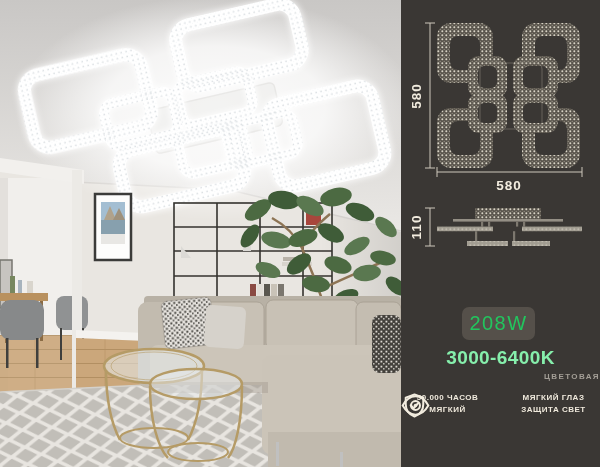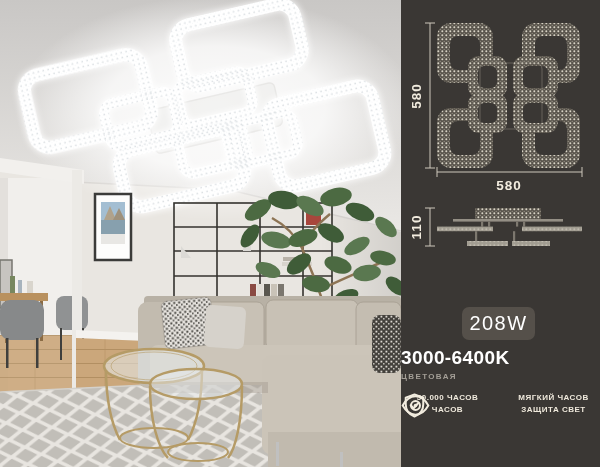--- a/index.html
+++ b/index.html
@@ -6,24 +6,24 @@
   .stage{position:relative;width:600px;height:467px;overflow:hidden;
          font-family:"Liberation Sans",sans-serif;background:#3a3734;}
   .photo{position:absolute;left:0;top:0;width:401px;height:467px;}
   .panel{position:absolute;left:401px;top:0;width:199px;height:467px;
          background:#3a3734;color:#f4efe3;}
   .panel svg{position:absolute;left:0;}
   .topview{top:6px;}
   .sideview{top:196px;}
   .badge{position:absolute;left:61px;top:307px;width:73px;height:33px;
          background:#55504a;border-radius:7px;display:flex;align-items:center;
-         justify-content:center;font-size:20px;letter-spacing:1.5px;color:#ffffff;}
-  .temp-value{position:absolute;top:347px;left:0;width:100%;text-align:left;
-         font-size:19px;font-weight:700;letter-spacing:.4px;color:#ffffff;}
-  .temp-caption{position:absolute;top:371px;left:0;width:100%;text-align:left;
+         justify-content:center;font-size:20px;letter-spacing:1.5px;color:#22c55e;}
+  .temp-value{position:absolute;top:347px;left:0;width:100%;text-align:center;
+         font-size:19px;font-weight:700;letter-spacing:.4px;color:#86efac;}
+  .temp-caption{position:absolute;top:371px;left:0;width:100%;text-align:right;
          font-size:8px;letter-spacing:1.4px;line-height:1.55;color:#a39e96;font-weight:700;}
   .features{position:absolute;top:392px;left:0;width:100%;display:flex;
          justify-content:center;gap:24px;}
   .feature{width:82px;text-align:center;}
   .feature .ficon{display:block;margin:0 auto 4px auto;}
   .flabel{font-size:8px;letter-spacing:.5px;line-height:1.55;color:#efe9dc;font-weight:700;}
   .dimtxt{font-weight:bold;font-size:13.5px;fill:#f2ecdf;letter-spacing:1px;
           font-family:"Liberation Sans",sans-serif;}
 </style>
 </head>
@@ -339,29 +339,29 @@
     </div>
 
     <div class="features">
       <div class="feature">
         <svg class="ficon" width="27" height="27" viewBox="0 0 24 24">
           <path d="M12 2.2 L19.8 5 V10.8 C19.8 16.2 16.6 20 12 21.8 C7.4 20 4.2 16.2 4.2 10.8 V5 Z" fill="none" stroke="#f2ecdf" stroke-width="1.8" stroke-linejoin="round"></path>
           <polyline points="8.6,11.8 11.2,14.4 15.6,9.6" fill="none" stroke="#f2ecdf" stroke-width="1.8" stroke-linecap="round" stroke-linejoin="round"></polyline>
         </svg>
         <div class="flabel">
           <div>50.000 ЧАСОВ</div>
-          <div>ЧАСОВ</div>
+          <div>МЯГКИЙ</div>
         </div>
       </div>
       <div class="feature">
         <svg class="ficon" width="29" height="27" viewBox="0 0 26 22">
           <path d="M1.5 11 C5 4.8 9 2.8 13 2.8 C17 2.8 21 4.8 24.5 11 C21 17.2 17 19.2 13 19.2 C9 19.2 5 17.2 1.5 11 Z" fill="none" stroke="#f2ecdf" stroke-width="1.8"></path>
           <circle cx="13" cy="11" r="4" fill="none" stroke="#f2ecdf" stroke-width="1.8"></circle>
           <circle cx="13" cy="11" r="1.6" fill="#f2ecdf"></circle>
         </svg>
         <div class="flabel">
-          <div>МЯГКИЙ ЧАСОВ</div>
+          <div>МЯГКИЙ ГЛАЗ</div>
           <div>ЗАЩИТА СВЕТ</div>
         </div>
       </div>
     </div>
   </aside>
 </div>
 
 </body></html>

